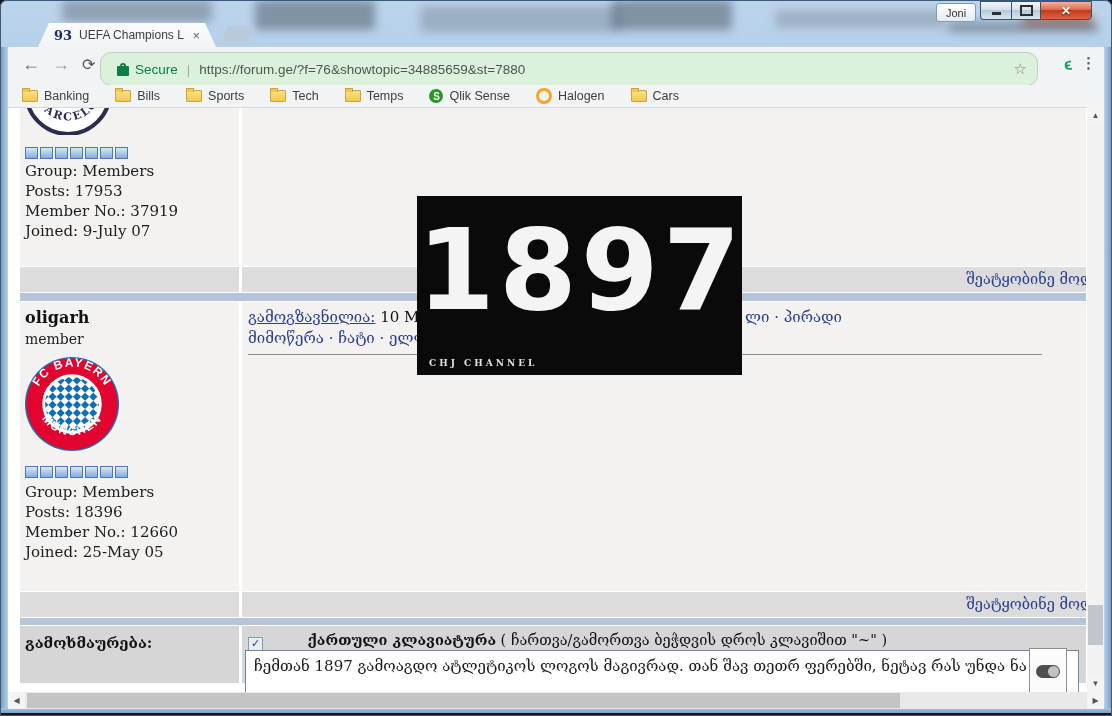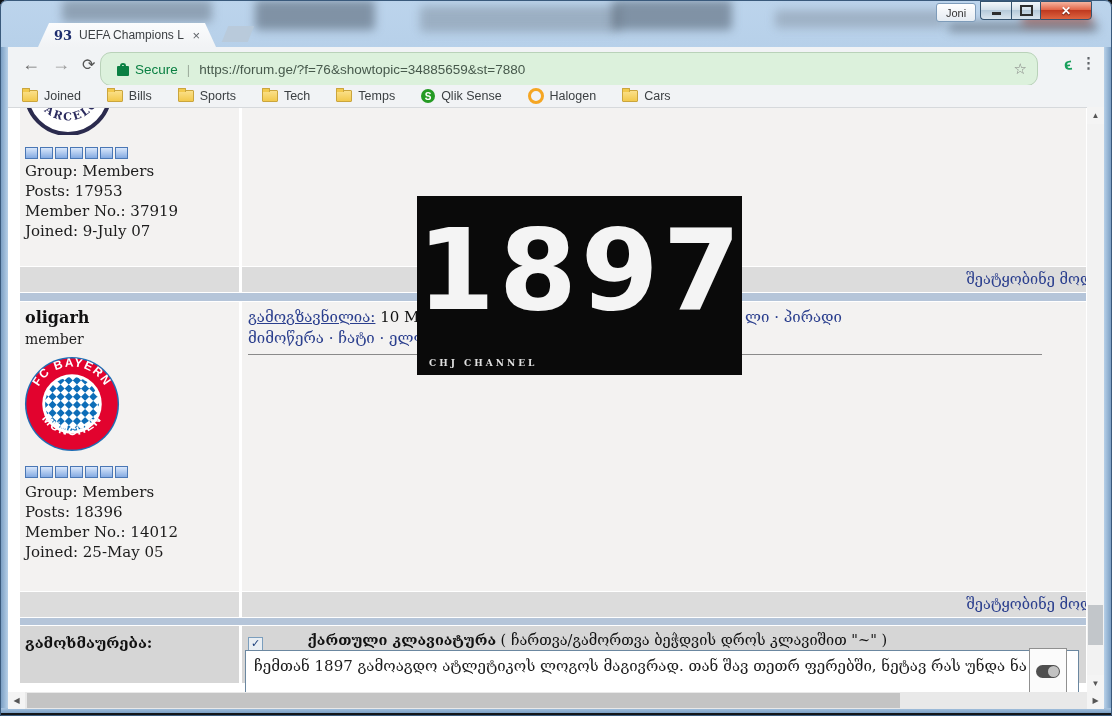--- a/index.html
+++ b/index.html
@@ -152,21 +152,21 @@
       <span class="url-text">https://forum.ge/?f=76&amp;showtopic=34885659&amp;st=7880</span>
       <span class="star">☆</span>
     </div>
     <span class="ext-icon">ϵ</span>
     <span class="menu-dots">⋮</span>
   </div>
 
   <div class="bookmarks">
     <span class="bm">
         <span class="folder"></span>
-        <span>Joined</span>
+        <span>Banking</span>
       </span>
     <span class="bm">
         <span class="folder"></span>
         <span>Bills</span>
       </span>
     <span class="bm">
         <span class="folder"></span>
         <span>Sports</span>
       </span>
     <span class="bm">
@@ -264,21 +264,21 @@
             <span class="sq"></span>
             <span class="sq"></span>
             <span class="sq"></span>
             <span class="sq"></span>
             <span class="sq"></span>
             <span class="sq"></span>
           </div>
         <div class="info" style="top:180px;">
           <div>Group: Members</div>
           <div>Posts: 18396</div>
-          <div>Member No.: 14012</div>
+          <div>Member No.: 12660</div>
           <div>Joined: 25-May 05</div>
         </div>
       </div>
       <div class="cr">
         <div class="meta1">
           <a href="#" class="flink" style="font-size:15px;text-decoration:underline;">გამოგზავნილია:</a><span> 10 Ma</span>
         </div>
         <div class="metafrag">ლი · პირადი</div>
         <div class="meta2">მიმოწერა · ჩატი · ელფ</div>
         <div class="posthr"></div>

